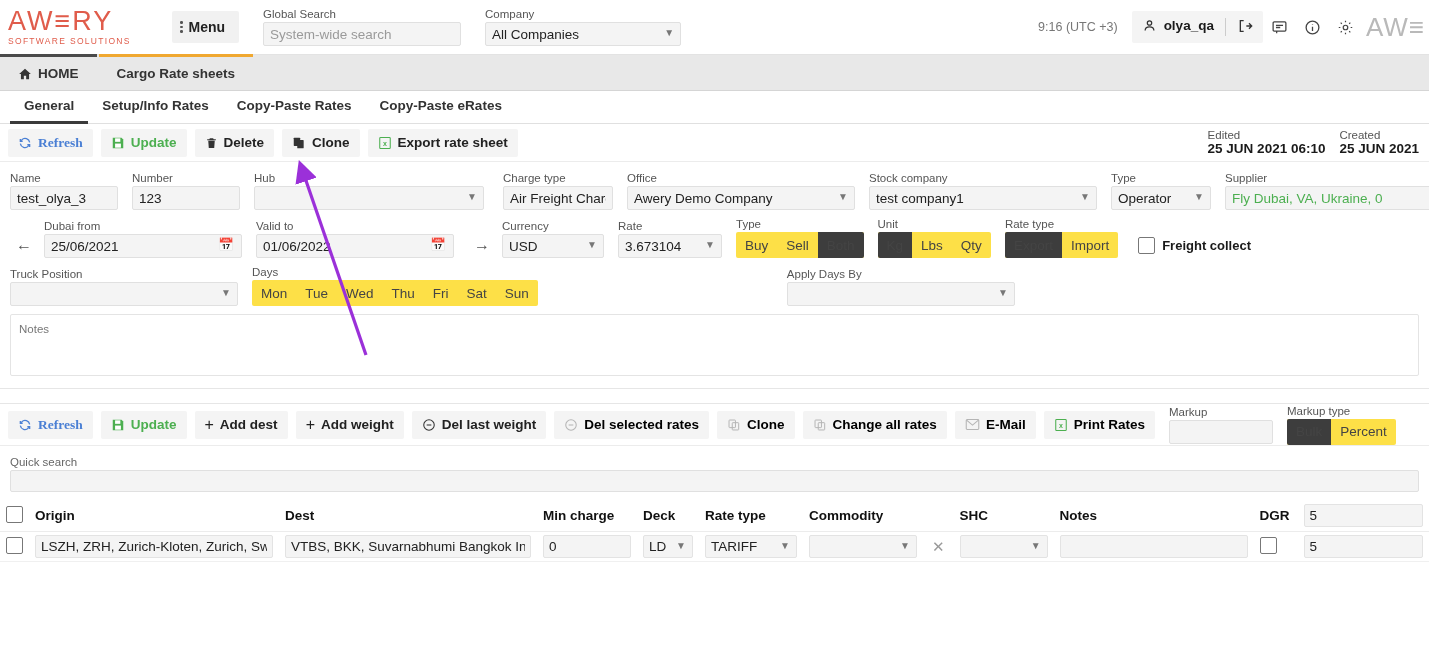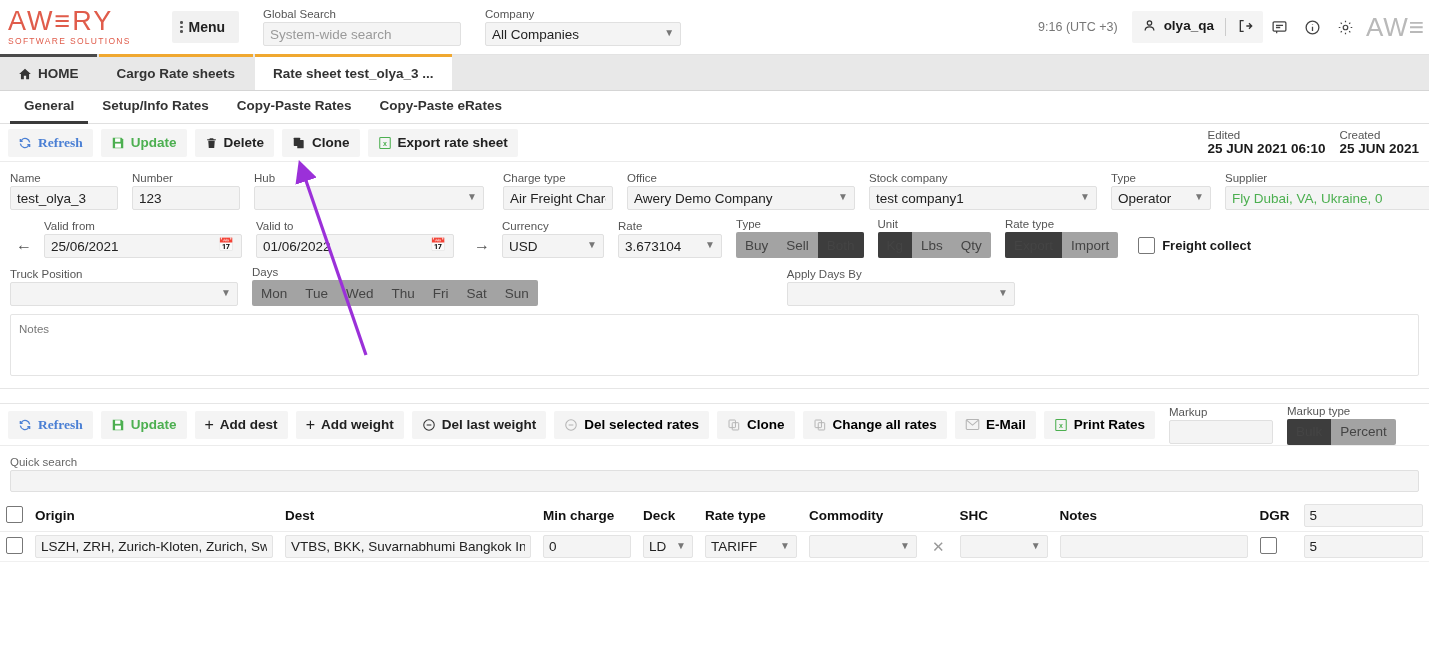--- a/index.html
+++ b/index.html
@@ -115,21 +115,21 @@
   .stamp .v { font-size:13.5px; font-weight:bold; color:#1a1a1a; white-space:nowrap;}
 
   
   .panel { padding:10px 0 0 0; border-bottom:1px solid #e6e6e6; }
   .row { display:flex; align-items:flex-end; padding:0 10px; margin-bottom:8px; }
   .fld { display:flex; flex-direction:column; margin-right:14px; }
   .fld .lbl { font-size:11.5px; color:#555; margin-bottom:2px; white-space:nowrap;}
   .green-txt { color:#4caf50; }
 
   .seg-label { font-size:11.5px; color:#555; margin-bottom:2px; }
-  .seg { display:flex; background:#a3a3a3; border-radius:2px; overflow:hidden; height:26px;}
+  .seg { display:flex; background:#fde047; border-radius:2px; overflow:hidden; height:26px;}
   .seg span {
     padding:0 9px; display:flex; align-items:center; font-size:13.5px;
     color:#333; cursor:pointer; font-weight:bold;
   }
   .seg span.on { background:#3d3d3d; color:#fff; }
   .seg.light span { font-weight:normal; color:#444; }
 
   .arrow-btn {
     width:28px; height:26px; display:flex; align-items:center; justify-content:center;
     color:#555; font-size:16px; cursor:pointer; margin-right:6px;
@@ -245,23 +245,20 @@
 <div class="tabrow">
   <div class="tab home">
     <svg width="14" height="14" viewBox="0 0 24 24" fill="#333">
       <path d="M12 3L2 12h3v9h5v-6h4v6h5v-9h3z"></path>
     </svg>
     <span>HOME</span>
   </div>
   <div class="tab t2">
     <span>Cargo Rate sheets</span>
   </div>
-  <div class="tab active">
-    <span>Rate sheet test_olya_3 ...</span>
-  </div>
 </div>
 
 <div class="subtabrow">
   <div class="subtab active">
     <span>General</span>
   </div>
   <div class="subtab">
     <span>Setup/Info Rates</span>
   </div>
   <div class="subtab">
@@ -368,21 +365,21 @@
     </div>
     <div class="fld" style="margin-right:0">
       <span class="lbl">Supplier</span>
       <input class="inp green-txt" style="width: 220px;" value="Fly Dubai, VA, Ukraine, 0">
     </div>
   </div>
 
   <div class="row">
     <div class="arrow-btn">←</div>
     <div class="fld">
-      <span class="lbl">Valid from</span>
+      <span class="lbl">Dubai from</span>
       <span class="sel-wrap">
         <input class="inp" style="width: 198px;" value="25/06/2021">
         <span class="caret" style="top:48%;font-size:13px">📅</span>
       </span>
     </div>
     <div class="fld">
       <span class="lbl">Valid to</span>
       <span class="sel-wrap">
         <input class="inp" style="width: 198px;" value="01/06/2022">
         <span class="caret" style="top:48%;font-size:13px">📅</span>

